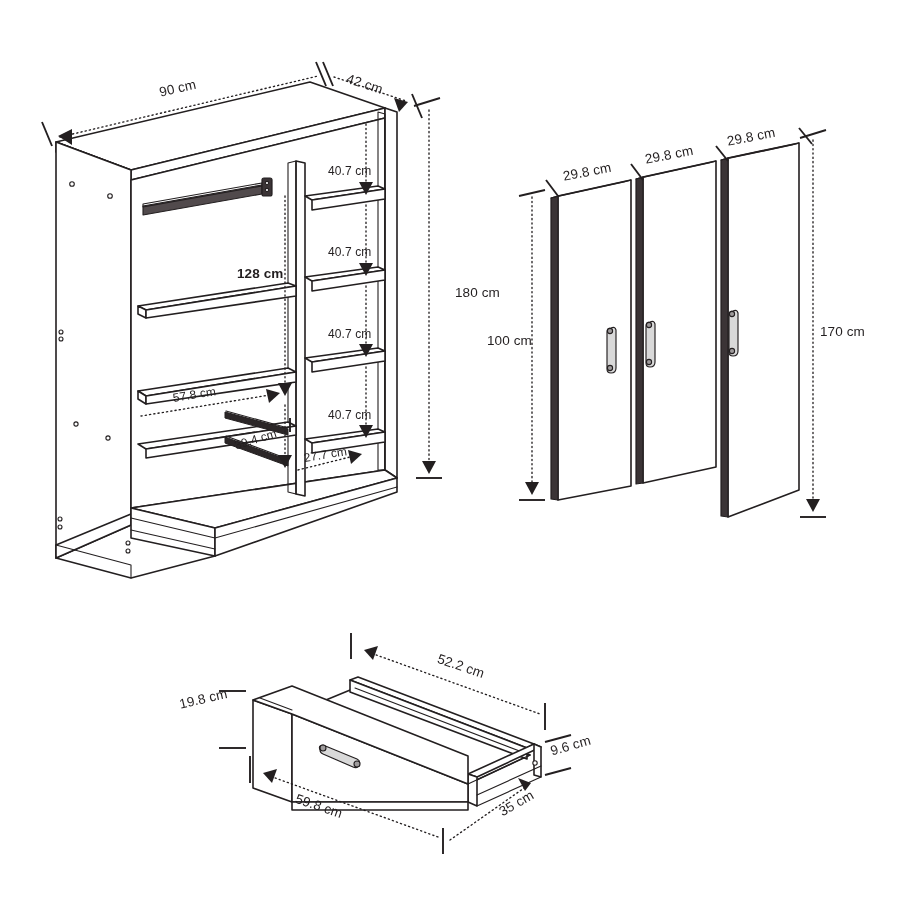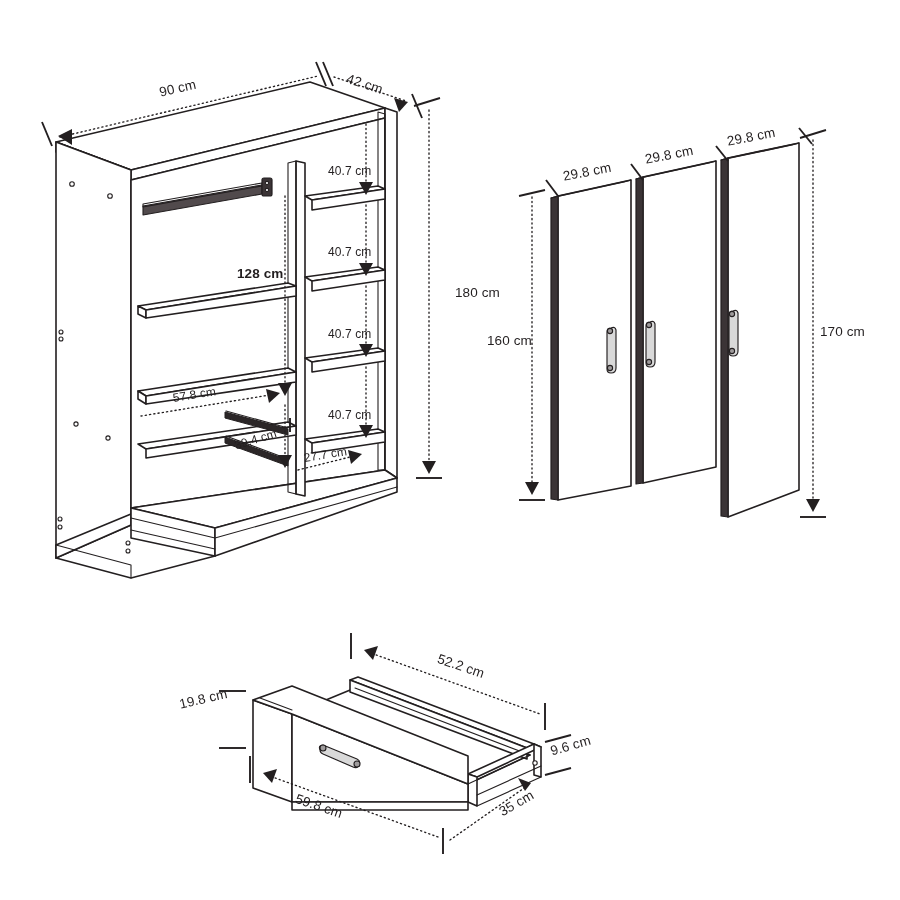--- a/index.html
+++ b/index.html
@@ -325,21 +325,21 @@
   <div class="dimlabel sm" style="left:328px; top:246px;">40.7 cm</div>
   <div class="dimlabel sm" style="left:328px; top:328px;">40.7 cm</div>
   <div class="dimlabel sm" style="left:328px; top:409px;">40.7 cm</div>
   <div class="dimlabel sm" style="left:172px; top:392px; transform:rotate(-9deg); transform-origin:left top;">57.8 cm</div>
   <div class="dimlabel sm" style="left:233px; top:440px; transform:rotate(-17deg); transform-origin:left top;">39.4 cm</div>
   <div class="dimlabel sm" style="left:303px; top:452px; transform:rotate(-9deg); transform-origin:left top;">27.7 cm</div>
 
   <div class="dimlabel" style="left:562px; top:170px; transform:rotate(-11deg); transform-origin:left top;">29.8 cm</div>
   <div class="dimlabel" style="left:644px; top:153px; transform:rotate(-11deg); transform-origin:left top;">29.8 cm</div>
   <div class="dimlabel" style="left:726px; top:135px; transform:rotate(-11deg); transform-origin:left top;">29.8 cm</div>
-  <div class="dimlabel" style="left:487px; top:334px;">160 cm</div>
+  <div class="dimlabel" style="left:487px; top:334px;">100 cm</div>
   <div class="dimlabel" style="left:820px; top:325px;">170 cm</div>
 
   <div class="dimlabel" style="left:178px; top:698px; transform:rotate(-13deg); transform-origin:left top;">19.8 cm</div>
   <div class="dimlabel" style="left:440px; top:652px; transform:rotate(19deg); transform-origin:left top;">52.2 cm</div>
   <div class="dimlabel" style="left:298px; top:792px; transform:rotate(19deg); transform-origin:left top;">59.8 cm</div>
   <div class="dimlabel" style="left:549px; top:745px; transform:rotate(-16deg); transform-origin:left top;">9.6 cm</div>
   <div class="dimlabel" style="left:497px; top:807px; transform:rotate(-30deg); transform-origin:left top;">35 cm</div>
 
 </div>
 

